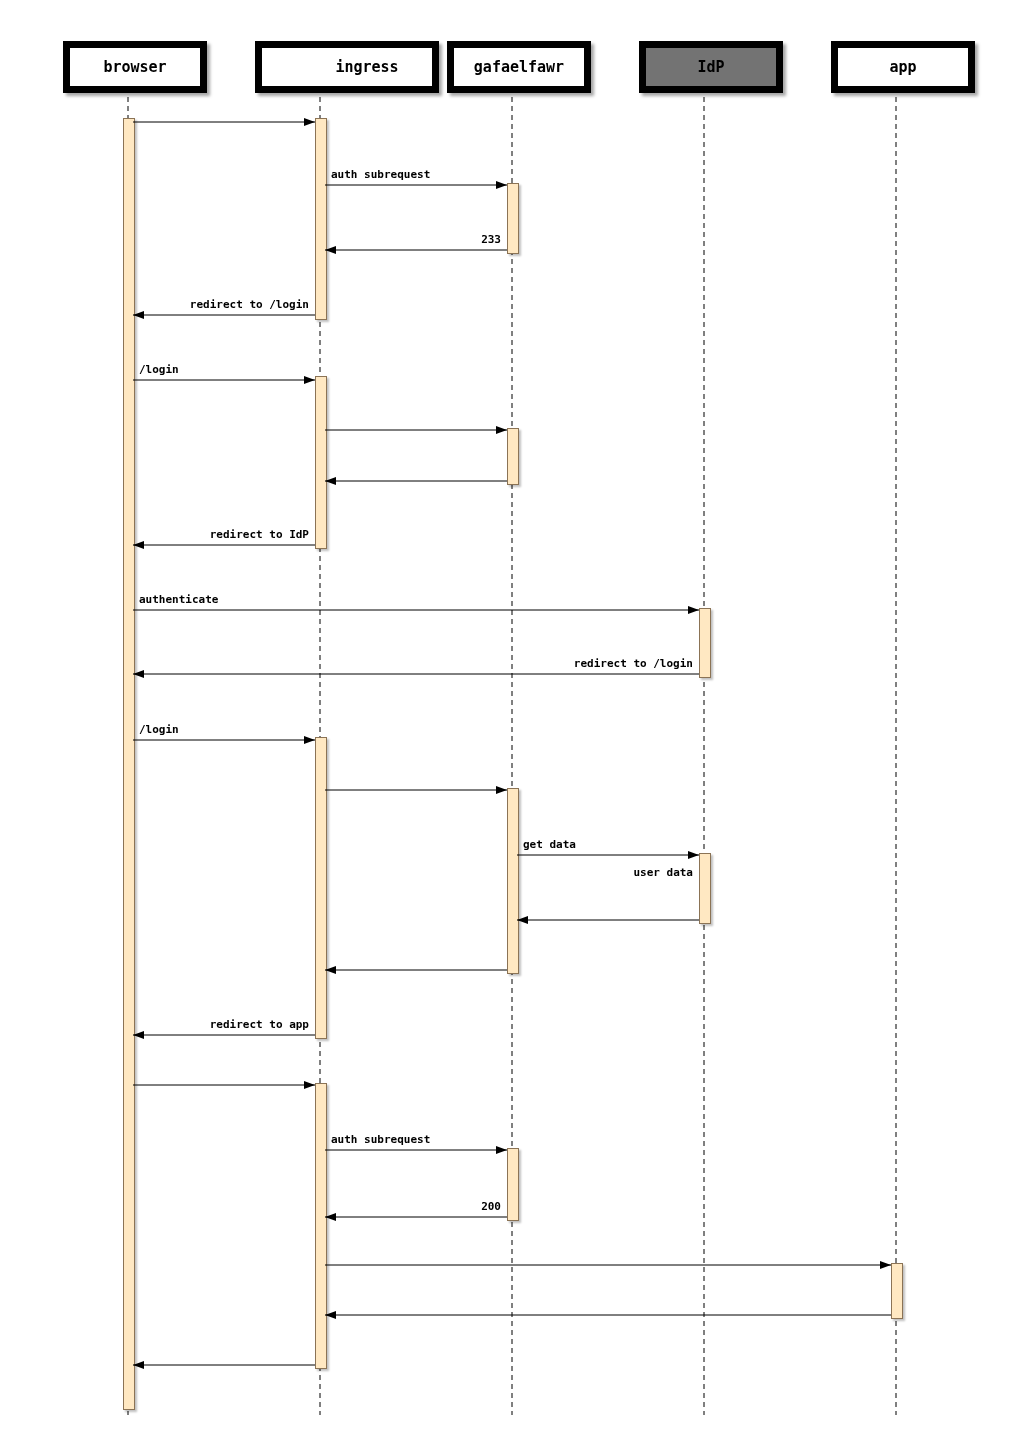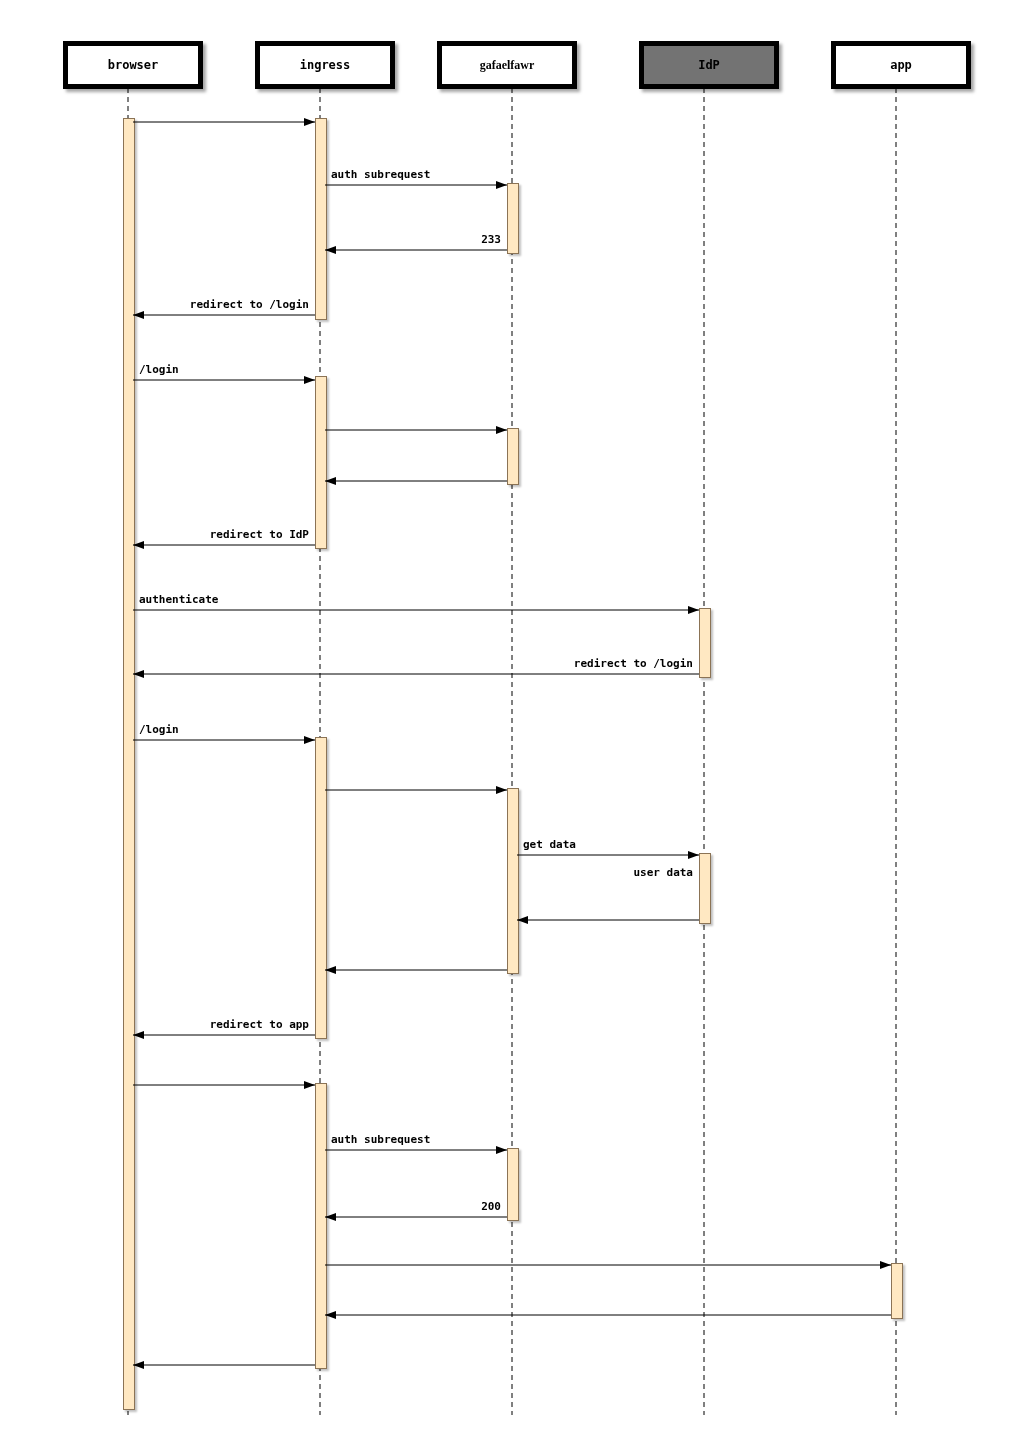--- a/index.html
+++ b/index.html
@@ -9,24 +9,24 @@
   svg.lines  { z-index:1; }
   svg.arrows { z-index:3; }
   .act {
     position:absolute; width:10px;
     border:1px solid #8b7355;
     box-shadow:2px 2px 2px rgba(0,0,0,0.25);
     z-index:2;
   }
   .pbox {
     position:absolute; width:130px; height:38px;
-    background:#ffffff; border:5px solid #eab308;
+    background:#ffffff; border:7px solid #eab308;
     box-shadow:3px 3px 3px rgba(0,0,0,0.35);
     display:flex; align-items:center; justify-content:center;
-    font-weight:bold; font-size:12px; color:#000;
+    font-weight:bold; font-size:15px; color:#000;
     z-index:4;
   }
   .msg-label {
     position:absolute; font-size:11px; font-weight:bold;
     white-space:nowrap; color:#000; z-index:5;
   }
 </style>
 </head>
 <body>
 
@@ -88,24 +88,24 @@
       <line x1="133" y1="1085" x2="315" y2="1085" stroke="#000000" stroke-width="1" marker-end="url(#ah)"></line>
       <line x1="325" y1="1150" x2="507" y2="1150" stroke="#000000" stroke-width="1" marker-end="url(#ah)"></line>
       <line x1="507" y1="1217" x2="325" y2="1217" stroke="#000000" stroke-width="1" marker-end="url(#ah)"></line>
       <line x1="325" y1="1265" x2="891" y2="1265" stroke="#000000" stroke-width="1" marker-end="url(#ah)"></line>
       <line x1="891" y1="1315" x2="325" y2="1315" stroke="#000000" stroke-width="1" marker-end="url(#ah)"></line>
       <line x1="315" y1="1365" x2="133" y2="1365" stroke="#000000" stroke-width="1" marker-end="url(#ah)"></line>
     </svg>
     <div class="pbox" style="left: 63px; top: 41px; background: rgb(255, 255, 255); border-color: rgb(0, 0, 0);">
       <span>browser</span>
     </div>
-    <div class="pbox" style="left: 255px; top: 41px; background: rgb(255, 255, 255); border-color: rgb(0, 0, 0);">
+    <div class="pbox" style="left: 255px; top: 41px; background: rgb(255, 255, 255); border-color: rgb(0, 0, 0); padding-left: 40px;">
       <span>ingress</span>
     </div>
-    <div class="pbox" style="left: 437px; top: 41px; background: rgb(255, 255, 255); border-color: rgb(0, 0, 0); font-family: Liberation Serif, serif;">
+    <div class="pbox" style="left: 447px; top: 41px; background: rgb(255, 255, 255); border-color: rgb(0, 0, 0);">
       <span>gafaelfawr</span>
     </div>
     <div class="pbox" style="left: 639px; top: 41px; background: #737373; border-color: rgb(0, 0, 0);">
       <span>IdP</span>
     </div>
     <div class="pbox" style="left: 831px; top: 41px; background: rgb(255, 255, 255); border-color: rgb(0, 0, 0);">
       <span>app</span>
     </div>
   </div>
 

